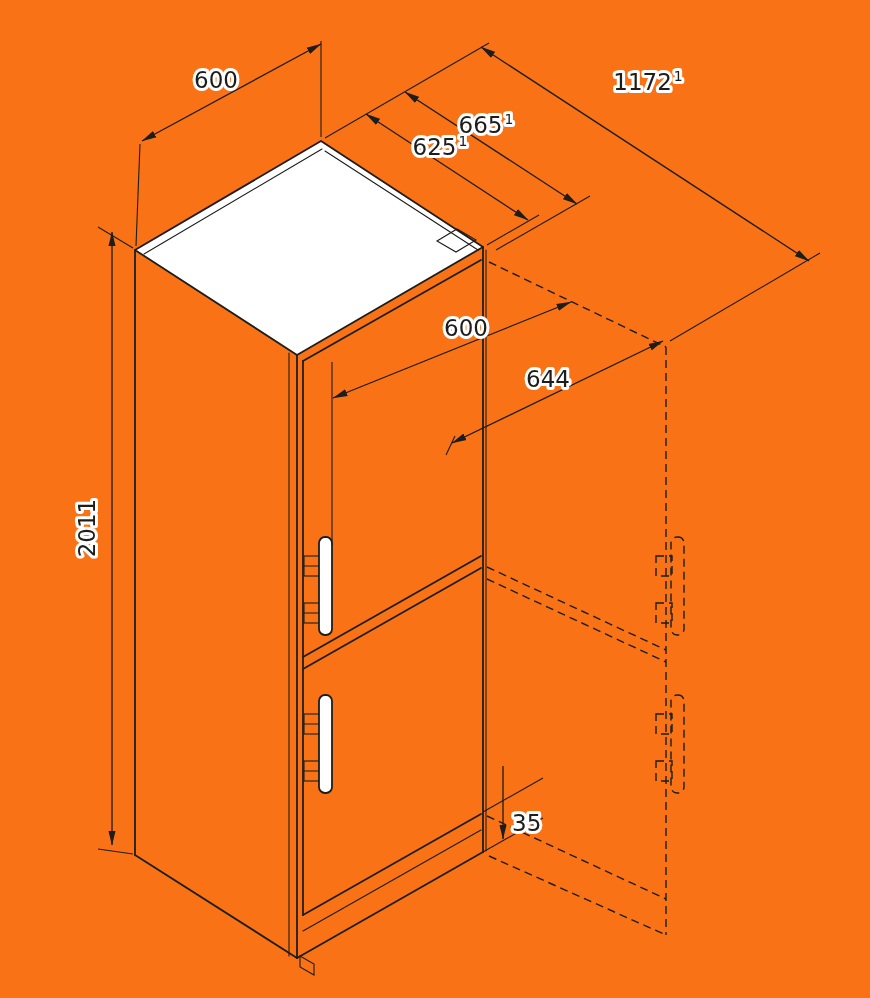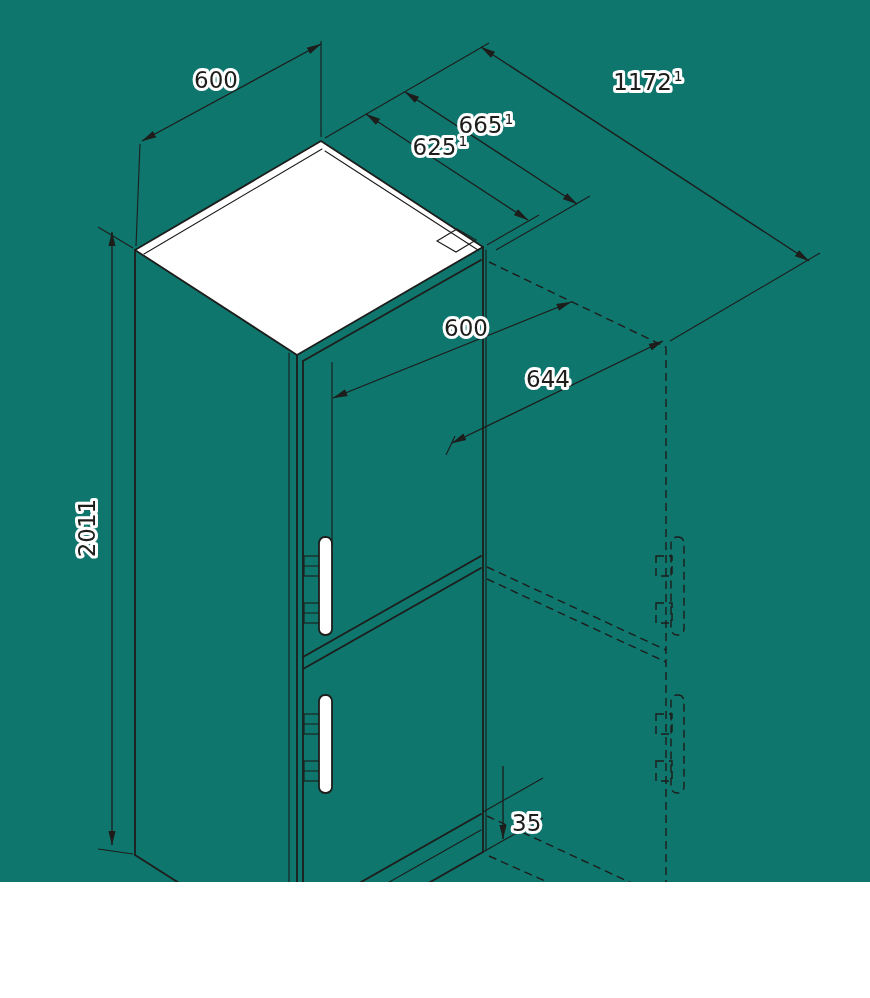--- a/index.html
+++ b/index.html
@@ -1,19 +1,19 @@
 <!DOCTYPE html>
 <html><head>
 <meta charset="utf-8">
 <style>
   html,body{margin:0;padding:0;background:#ffffff;}
   .stage{
     position:relative;
-    width:870px;height:882px;
-    background:#0f766e;
+    width:870px;height:998px;
+    background:#f97316;
     overflow:hidden;
     font-family:"DejaVu Sans", sans-serif;
   }
   svg{position:absolute;left:0;top:0;}
   .ol{stroke:#1d1d1b;stroke-width:1.8;fill:none;stroke-linecap:round;stroke-linejoin:round;}
   .fw{fill:#ffffff;}
   .th{stroke:#1d1d1b;stroke-width:1.1;fill:none;stroke-linecap:round;}
   .dim{stroke:#1d1d1b;stroke-width:1.3;fill:none;}
   .ext{stroke:#1d1d1b;stroke-width:1.1;fill:none;}
   .dash{stroke:#1d1d1b;stroke-width:1.4;fill:none;stroke-dasharray:8 5;stroke-linecap:butt;}

